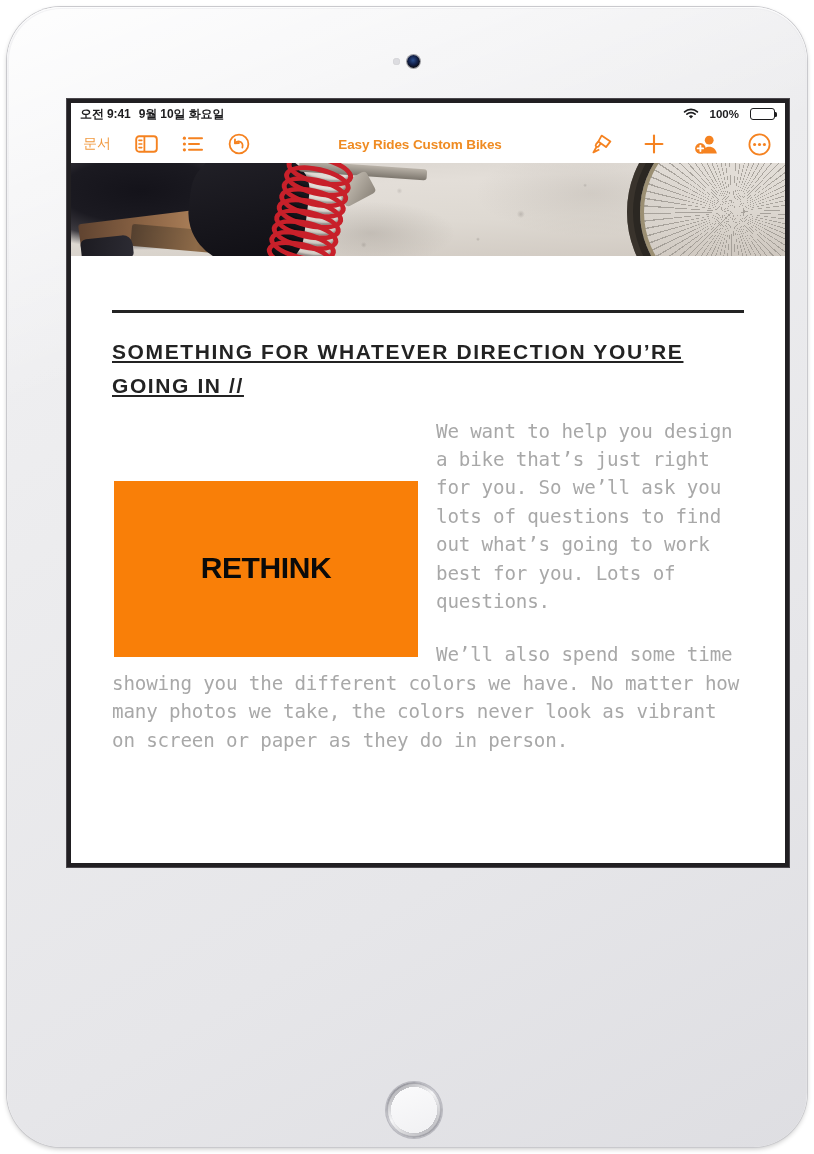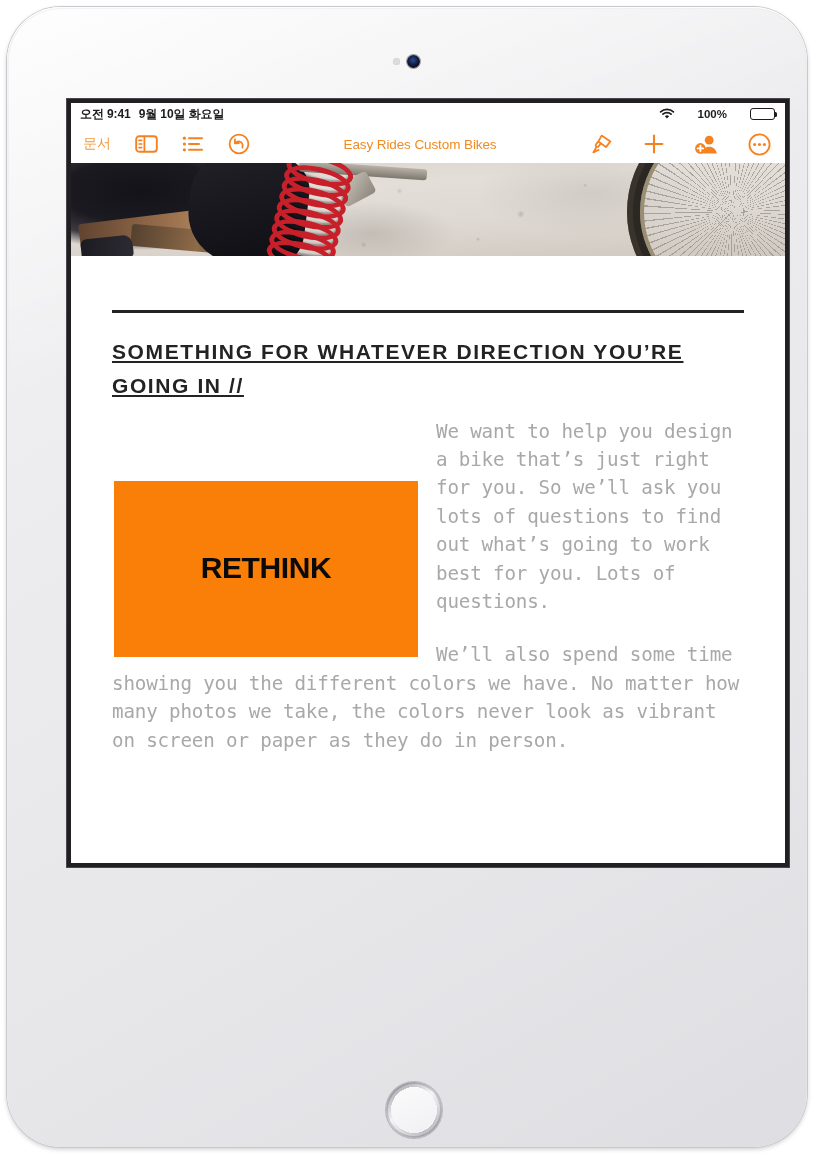--- a/index.html
+++ b/index.html
@@ -112,21 +112,21 @@
     display: flex;
     align-items: baseline;
     gap: 8px;
     font-size: 12px;
     font-weight: bold;
     color: #1c1c1e;
     letter-spacing: -0.1px;
   }
   #status-right {
     display: flex;
-    gap: 23px;
+    gap: 11px;
     font-size: 11.5px;
     font-weight: bold;
     color: #1c1c1e;
   }
   .wifi-glyph { display: block; }
   .battery {
     position: relative;
     width: 25px;
     height: 11.5px;
     border: 1.2px solid #1c1c1e;
@@ -168,21 +168,21 @@
   }
   .tb-left { gap: 24px; }
   .tb-right { gap: 28px; }
   #doc-title-wrap {
     flex: 1;
     text-align: center;
     padding: 0 6px;
   }
   #doc-title {
     font-size: 13.5px;
-    font-weight: normal;
+    font-weight: bold;
     color: #ef8b22;
     letter-spacing: -0.1px;
     white-space: nowrap;
   }
   .tb-btn {
     color: #f58220;
     display: flex;
     align-items: center;
     justify-content: center;
     cursor: default;

